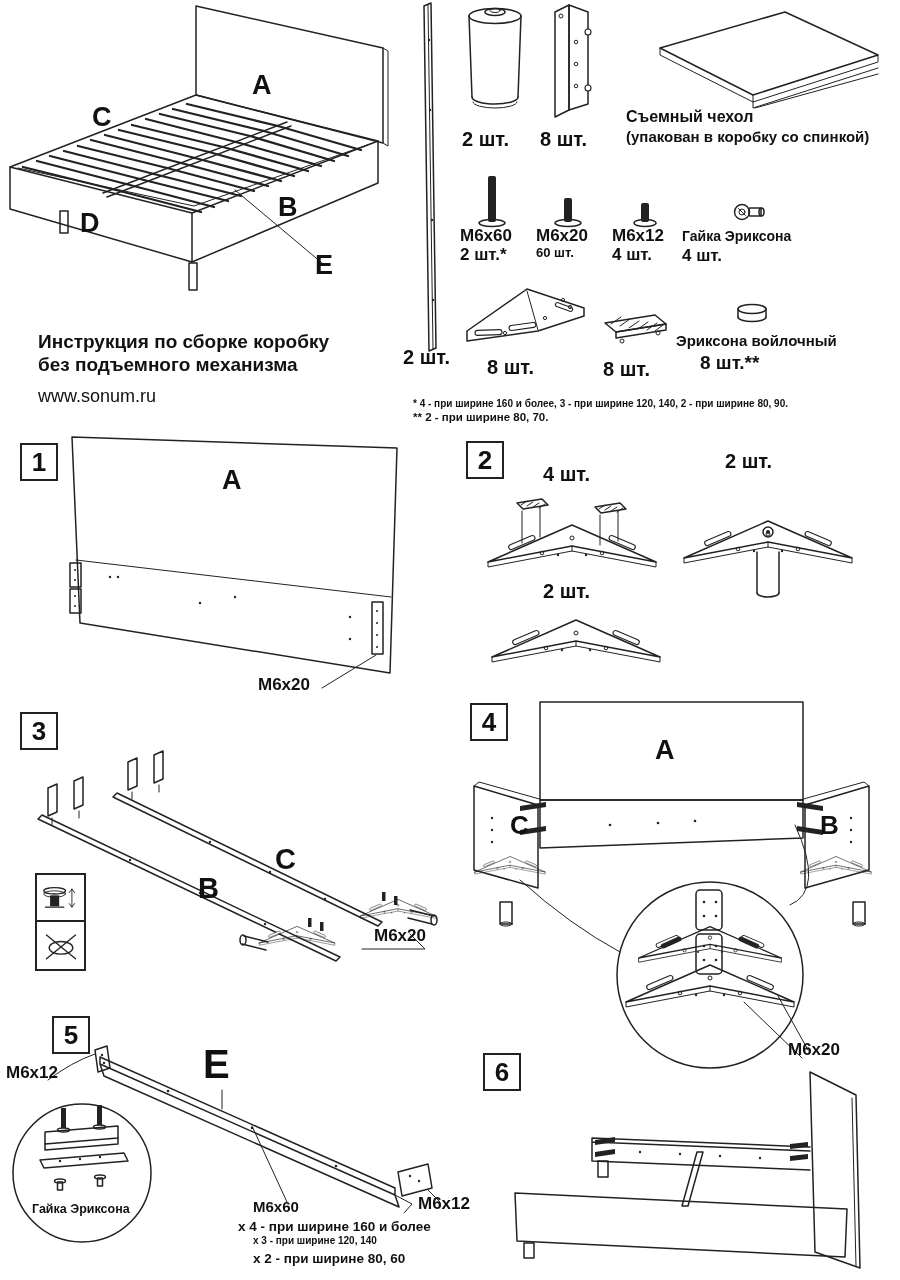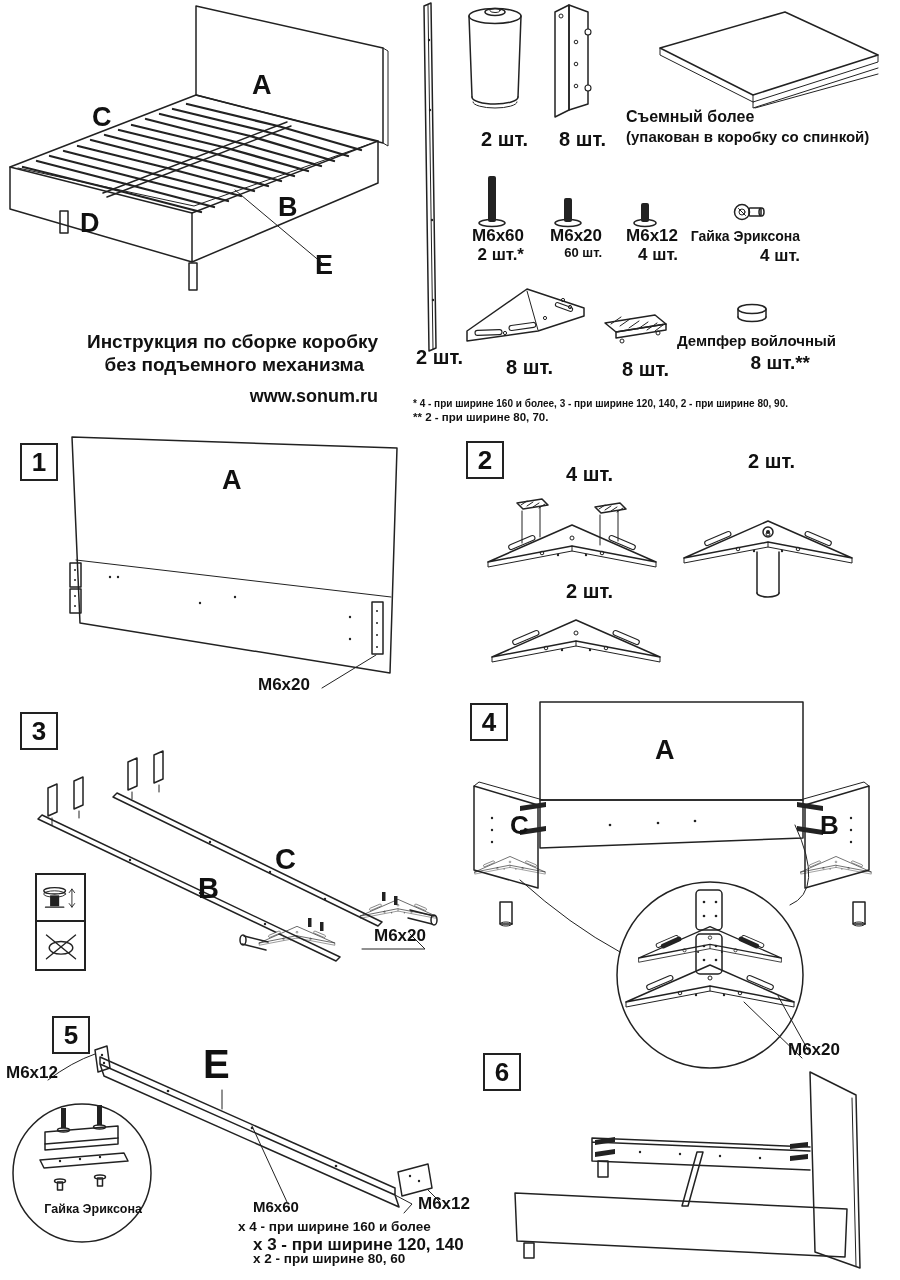--- a/index.html
+++ b/index.html
@@ -1,19 +1,19 @@
 <!DOCTYPE html>
 <html><head>
 <meta charset="utf-8">
 <style>
   html,body{margin:0;padding:0}
   body{width:900px;height:1280px;background:#fff;position:relative;overflow:hidden;
        font-family:"Liberation Sans",sans-serif;color:#111}
   .lbl{position:absolute;font-weight:bold;color:#111;white-space:nowrap}
-  .ctr{text-align:right}
+  .ctr{text-align:left}
   .big{font-size:20px}
   .stepbox{position:absolute;width:34px;height:34px;border:2px solid #222;background:#fff;
            display:flex;align-items:center;justify-content:center;font-size:26px;font-weight:600}
   .iconbox{position:absolute;width:47px;height:47px;border:2px solid #222;background:#fff;
            display:flex;align-items:center;justify-content:center}
   svg.draw{position:absolute;overflow:visible}
   .ln{fill:none;stroke:#222;stroke-width:1.5;stroke-linejoin:round;stroke-linecap:round}
   .tn{fill:none;stroke:#222;stroke-width:1;stroke-linejoin:round;stroke-linecap:round}
   .fl{fill:#222;stroke:none}
   .wh{fill:#fff;stroke:#222;stroke-width:1.1}
@@ -58,22 +58,22 @@
   </g>
   <path class="tn" d="M322,263 L235,190"></path>
 </svg>
 <div class="lbl" style="left:252px;top:70px;font-size:27px">A</div>
 <div class="lbl" style="left:92px;top:102px;font-size:27px">C</div>
 <div class="lbl" style="left:278px;top:192px;font-size:27px">B</div>
 <div class="lbl" style="left:80px;top:208px;font-size:27px">D</div>
 <div class="lbl" style="left:315px;top:250px;font-size:27px">E</div>
 
 <div class="lbl ctr" style="left:38px;top:331px;width:340px;font-size:19px;font-weight:600">Инструкция по сборке коробку</div>
-<div class="lbl ctr" style="left:24px;top:354px;width:340px;font-size:19px;font-weight:600">без подъемного механизма</div>
-<div class="lbl ctr" style="left:38px;top:386px;width:340px;font-size:18px;font-weight:700">www.sonum.ru</div>
+<div class="lbl ctr" style="left:38px;top:354px;width:340px;font-size:19px;font-weight:600">без подъемного механизма</div>
+<div class="lbl ctr" style="left:38px;top:386px;width:340px;font-size:18px;font-weight:400">www.sonum.ru</div>
 
 <svg class="draw" style="left:405px;top:0" width="60" height="345" viewBox="0 0 60 345">
   <path class="ln" d="M19,6 L26,3 L31,348 L24,351 Z"></path>
   <path class="tn" d="M23,5 L28,349"></path>
   <circle class="dot" cx="24" cy="40" r="1.2"></circle>
     <circle class="dot" cx="25" cy="110" r="1.2"></circle>
   <circle class="dot" cx="27" cy="220" r="1.2"></circle>
     <circle class="dot" cx="28" cy="300" r="1.2"></circle>
 </svg>
 <div class="lbl ctr big" style="left:403px;top:346px;width:60px">2 шт.</div>
@@ -140,35 +140,35 @@
   </g>
   <g>
     <ellipse class="ln" cx="297" cy="309" rx="14" ry="4.5"></ellipse>
     <path class="ln" d="M283,309 L283,317 M311,309 L311,317"></path>
     <path class="ln" d="M283,317 A14,4.5 0 0 0 311,317"></path>
   </g>
 </svg>
 
 <div class="lbl ctr big" style="left:462px;top:128px;width:66px">2 шт.</div>
 <div class="lbl ctr big" style="left:540px;top:128px;width:66px">8 шт.</div>
-<div class="lbl" style="left:626px;top:108px;font-size:16px">Съемный более</div>
+<div class="lbl" style="left:626px;top:108px;font-size:16px">Съемный чехол</div>
 <div class="lbl" style="left:626px;top:128px;font-size:15px">(упакован в коробку со спинкой)</div>
 
 <div class="lbl ctr" style="left:460px;top:226px;width:64px;font-size:17px">М6х60</div>
 <div class="lbl ctr" style="left:460px;top:245px;width:64px;font-size:17px">2 шт.*</div>
 <div class="lbl ctr" style="left:536px;top:226px;width:66px;font-size:17px">М6х20</div>
 <div class="lbl ctr" style="left:536px;top:245px;width:66px;font-size:13px">60 шт.</div>
 <div class="lbl ctr" style="left:612px;top:226px;width:66px;font-size:17px">М6х12</div>
 <div class="lbl ctr" style="left:612px;top:245px;width:66px;font-size:17px">4 шт.</div>
 <div class="lbl ctr" style="left:682px;top:228px;width:118px;font-size:14px">Гайка Эриксона</div>
 <div class="lbl ctr" style="left:682px;top:246px;width:118px;font-size:17px">4 шт.</div>
 
 <div class="lbl ctr big" style="left:487px;top:356px;width:66px">8 шт.</div>
 <div class="lbl ctr big" style="left:603px;top:358px;width:66px">8 шт.</div>
-<div class="lbl ctr" style="left:676px;top:332px;width:160px;font-size:15px">Демпфер войлочный</div>
+<div class="lbl ctr" style="left:676px;top:332px;width:160px;font-size:15px">Эриксона войлочный</div>
 <div class="lbl ctr" style="left:700px;top:352px;width:110px;font-size:19px">8 шт.**</div>
 
 <div class="lbl" style="left:413px;top:398px;font-size:10px">* 4 - при ширине 160 и более, 3 - при ширине 120, 140, 2 - при ширине 80, 90.</div>
 <div class="lbl" style="left:413px;top:411px;font-size:11.5px">** 2 - при ширине 80, 70.</div>
 
 <div class="stepbox" style="left:20px;top:443px">
     <span>1</span>
   </div>
 <svg class="draw" style="left:10px;top:425px" width="445" height="290" viewBox="0 0 445 290">
   <path class="ln" d="M62,12 L387,23 L380,248 L70,198 Z"></path>
@@ -369,21 +369,21 @@
     <ellipse class="ln" cx="100" cy="167" rx="5.5" ry="2"></ellipse>
       <rect class="ln" x="97.5" y="168" width="5" height="8"></rect>
   </g>
 </svg>
 <div class="lbl" style="left:203px;top:1042px;font-size:40px">E</div>
 <div class="lbl" style="left:6px;top:1063px;font-size:17px">М6х12</div>
 <div class="lbl" style="left:418px;top:1194px;font-size:17px">М6х12</div>
 <div class="lbl ctr" style="left:32px;top:1202px;width:110px;font-size:12.5px">Гайка Эриксона</div>
 <div class="lbl" style="left:253px;top:1198px;font-size:15px">М6х60</div>
 <div class="lbl" style="left:238px;top:1219px;font-size:13.5px">х 4 - при ширине 160 и более</div>
-<div class="lbl" style="left:253px;top:1235px;font-size:17px">х 3 - при ширине 120, 140</div>
+<div class="lbl" style="left:253px;top:1235px;font-size:10px">х 3 - при ширине 120, 140</div>
 <div class="lbl" style="left:253px;top:1251px;font-size:13.5px">х 2 - при ширине 80, 60</div>
 
 <div class="stepbox" style="left:483px;top:1053px">
     <span>6</span>
   </div>
 <svg class="draw" style="left:460px;top:1040px" width="440" height="240" viewBox="0 0 440 240">
   <g>
     <path class="ln" d="M350,32 L396,55 L400,228 L355,212 Z"></path>
     <path class="tn" d="M392,58 L396,226"></path>
     <path class="ln" d="M132,98 L350,107 M132,102 L350,111 M132,121 L350,130 M132,98 L132,121"></path>

